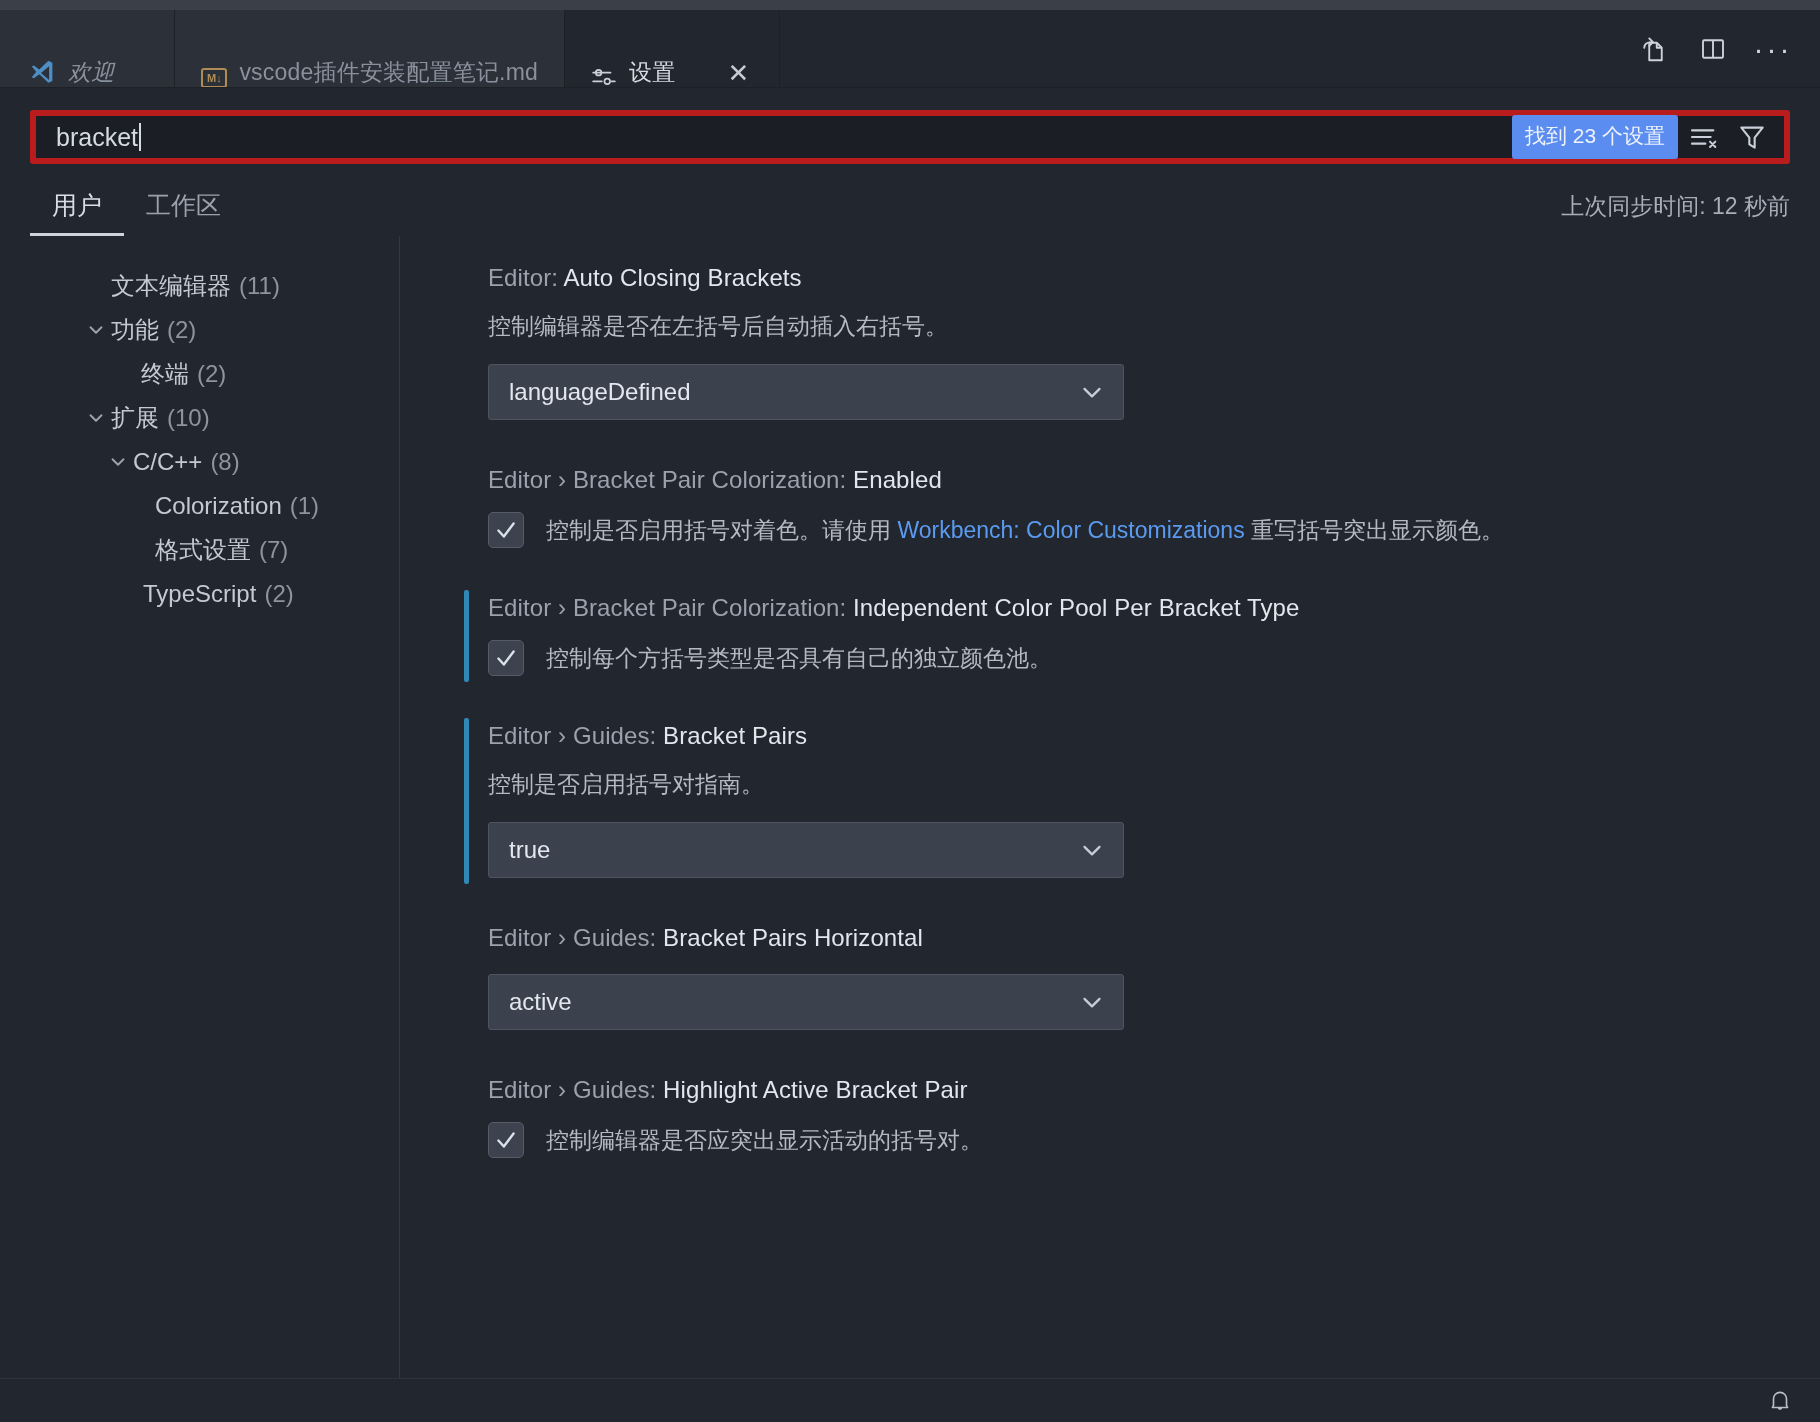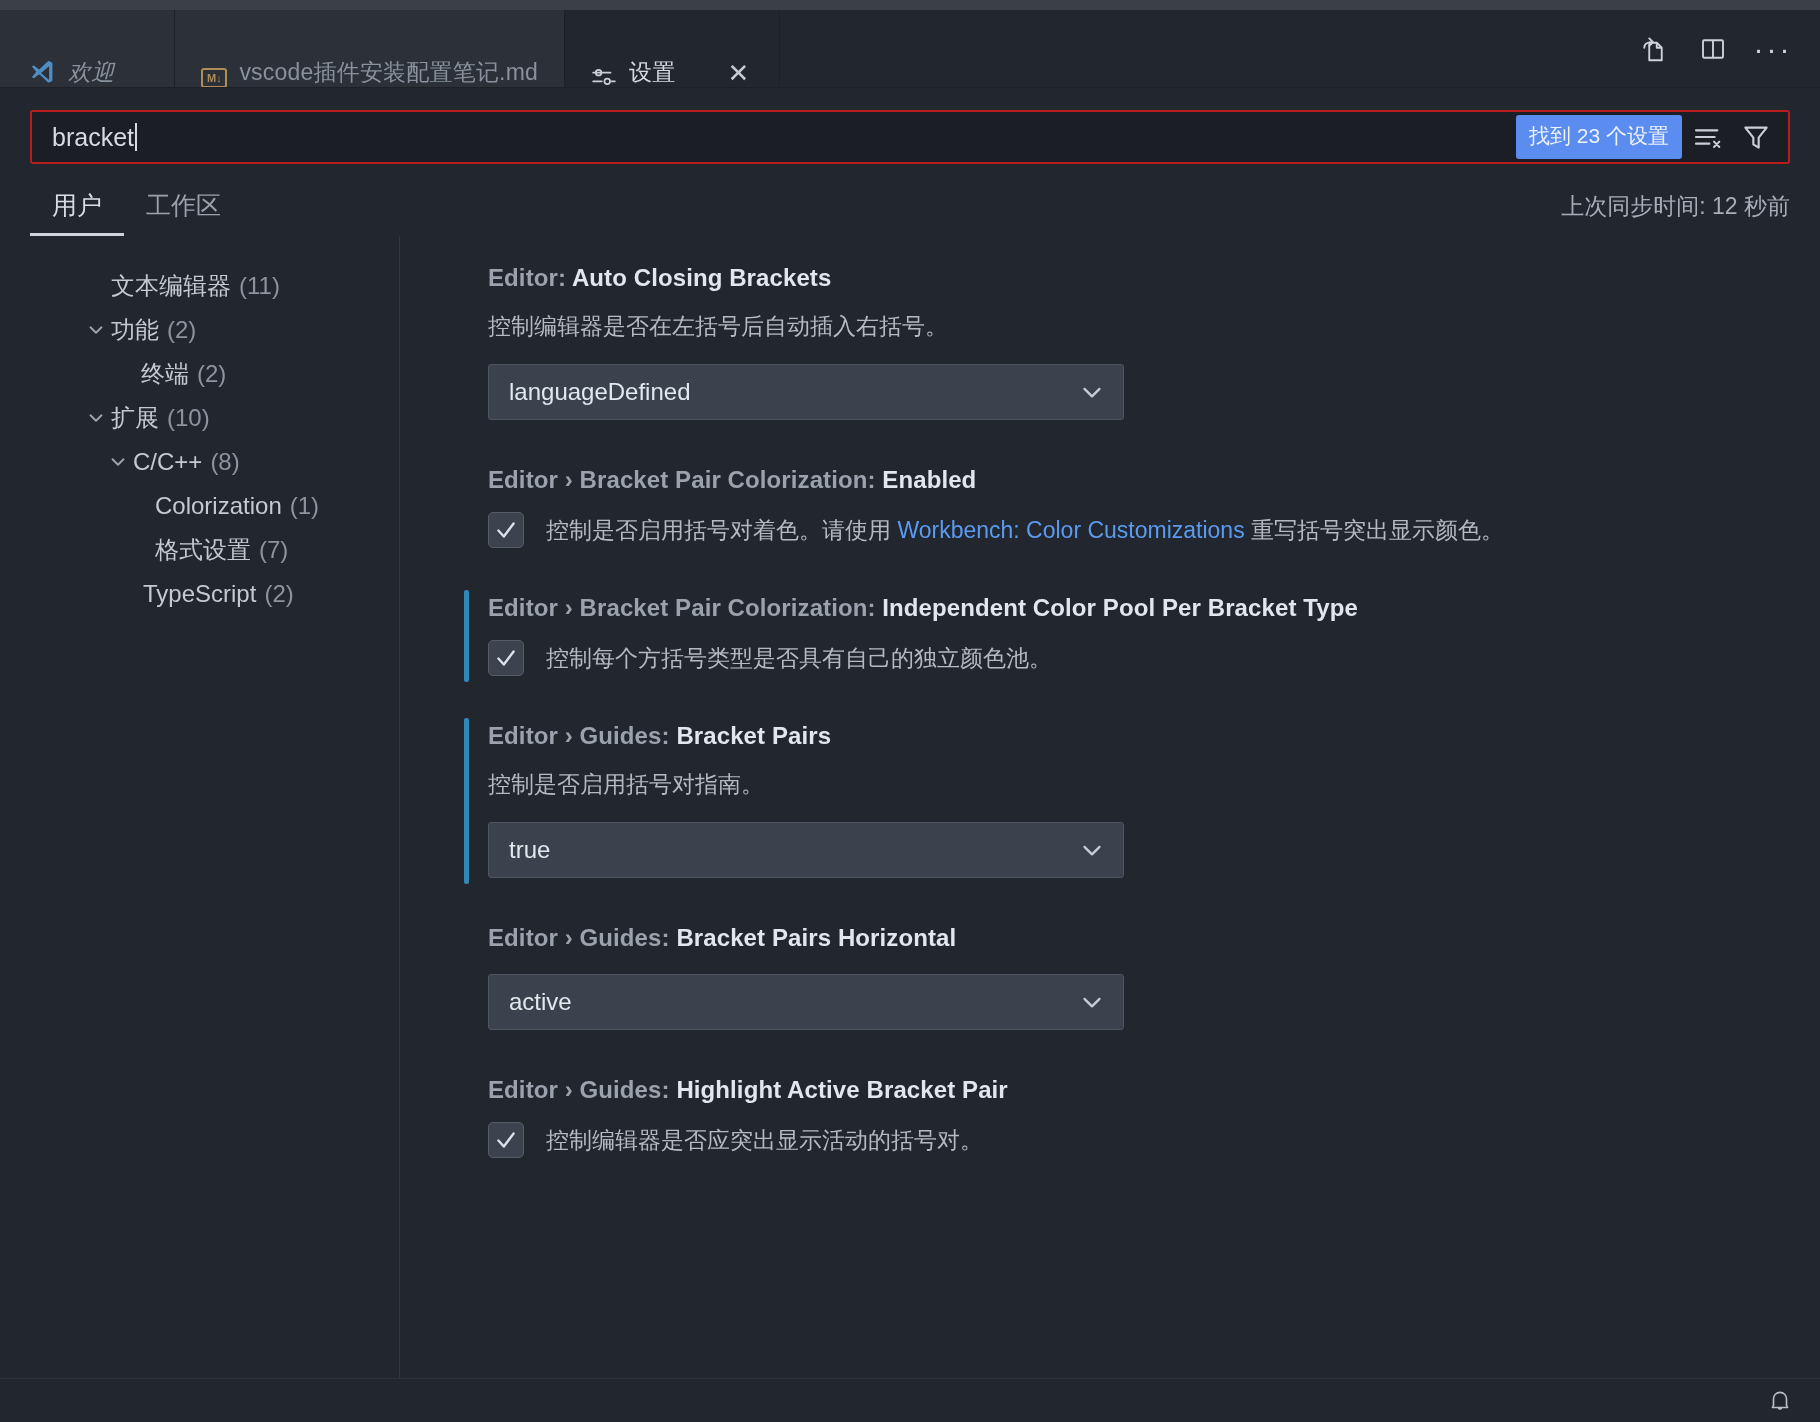--- a/index.html
+++ b/index.html
@@ -120,21 +120,21 @@
 
   
   .search-row {
     padding: 22px 30px 0 30px;
     background: #22262e;
   }
   .search-box {
     position: relative;
     height: 54px;
     background: #1b1e24;
-    border: 2px solid #b91c1c;
+    border: 6px solid #b91c1c;
     border-radius: 3px;
     display: flex;
     align-items: center;
     padding-left: 20px;
   }
   .search-text {
     font-size: 25px;
     color: #d6dae2;
     position: relative;
   }
@@ -250,21 +250,21 @@
     left: 0; top: -4px; bottom: -6px;
     width: 5px;
     background: #2f88b5;
     border-radius: 2px;
     display: none;
   }
   .setting.modified .modified-bar { display: block; }
 
   .setting-title {
     font-size: 24px;
-    font-weight: bold;
+    font-weight: normal;
     color: #9ba2ad;
     margin-bottom: 18px;
     letter-spacing: .1px;
   }
   .setting-title .key { color: #e2e7ef; }
 
   .setting-desc {
     font-size: 23px;
     color: #b4bac3;
     line-height: 1.4;

